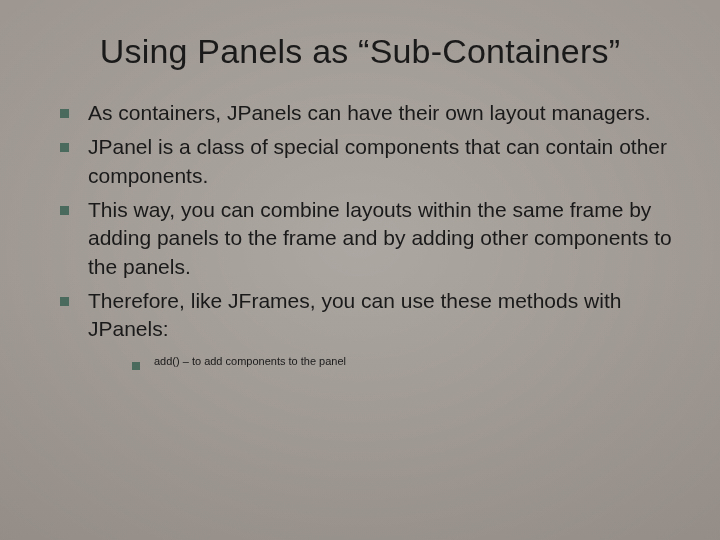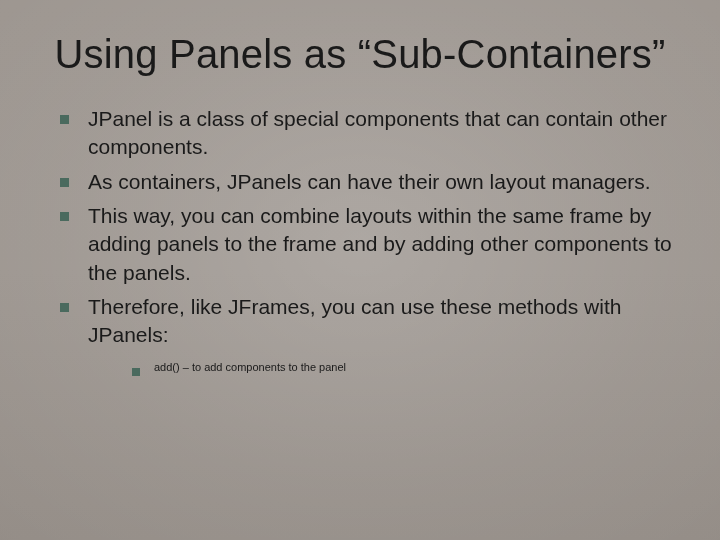--- a/index.html
+++ b/index.html
@@ -18,21 +18,21 @@
     background:
       radial-gradient(ellipse 900px 700px at 50% 45%,
         rgba(255,255,255,0.18) 0%,
         rgba(255,255,255,0.06) 35%,
         rgba(0,0,0,0) 60%),
       linear-gradient(180deg, #9c958f 0%, #9b948e 50%, #948d87 100%);
     color: #1c1c1c;
     position: relative;
   }
   .title {
-    font-size: 40px;
+    font-size: 34px;
     font-weight: 400;
     text-align: center;
     margin: 0 0 28px 0;
     letter-spacing: 0.2px;
     color: #1a1a1a;
   }
   ul.level1 {
     list-style: none;
     margin: 0 0 0 6px;
     padding: 0;
@@ -77,22 +77,22 @@
     background: #4a6a5e;
   }
 </style>
 </head>
 <body>
 
 <div class="slide">
   <h1 class="title">Using Panels as “Sub-Containers”</h1>
 
   <ul class="level1">
+    <li>As containers, JPanels can have their own layout managers.</li>
     <li>JPanel is a class of special components that can contain other components.</li>
-    <li>As containers, JPanels can have their own layout managers.</li>
     <li>This way, you can combine layouts within the same frame by adding panels to the frame and by adding other components to the panels.</li>
     <li>
       <span>Therefore, like JFrames,  you can use these methods with JPanels:</span>
       <ul class="level2">
         <li>add() – to add components to the panel</li>
       </ul>
     </li>
   </ul>
 </div>
 

